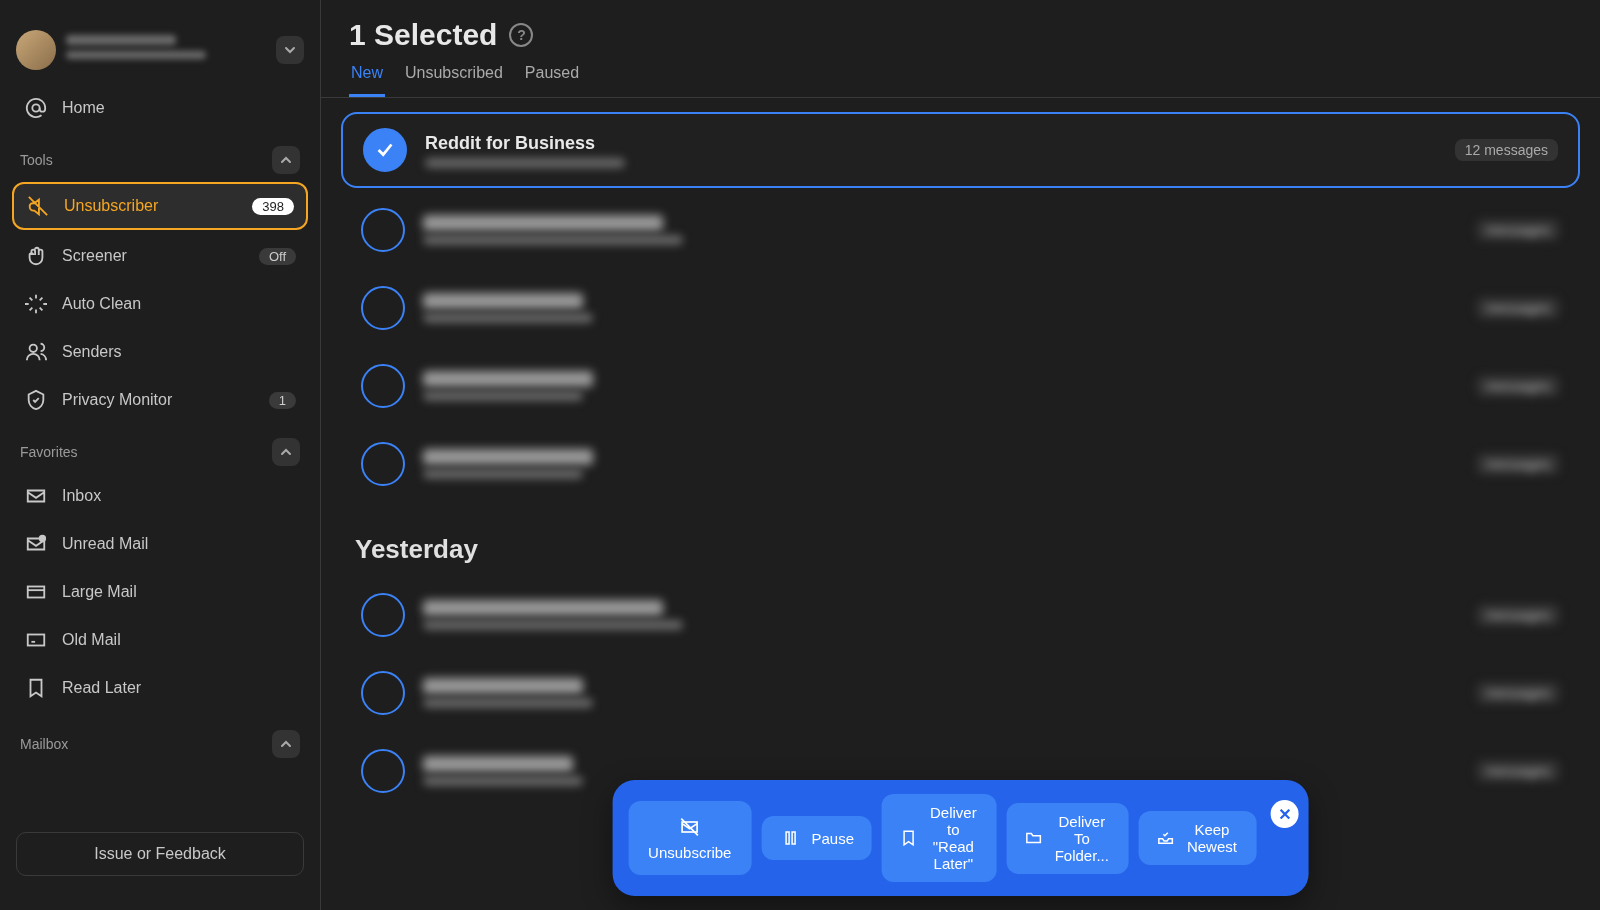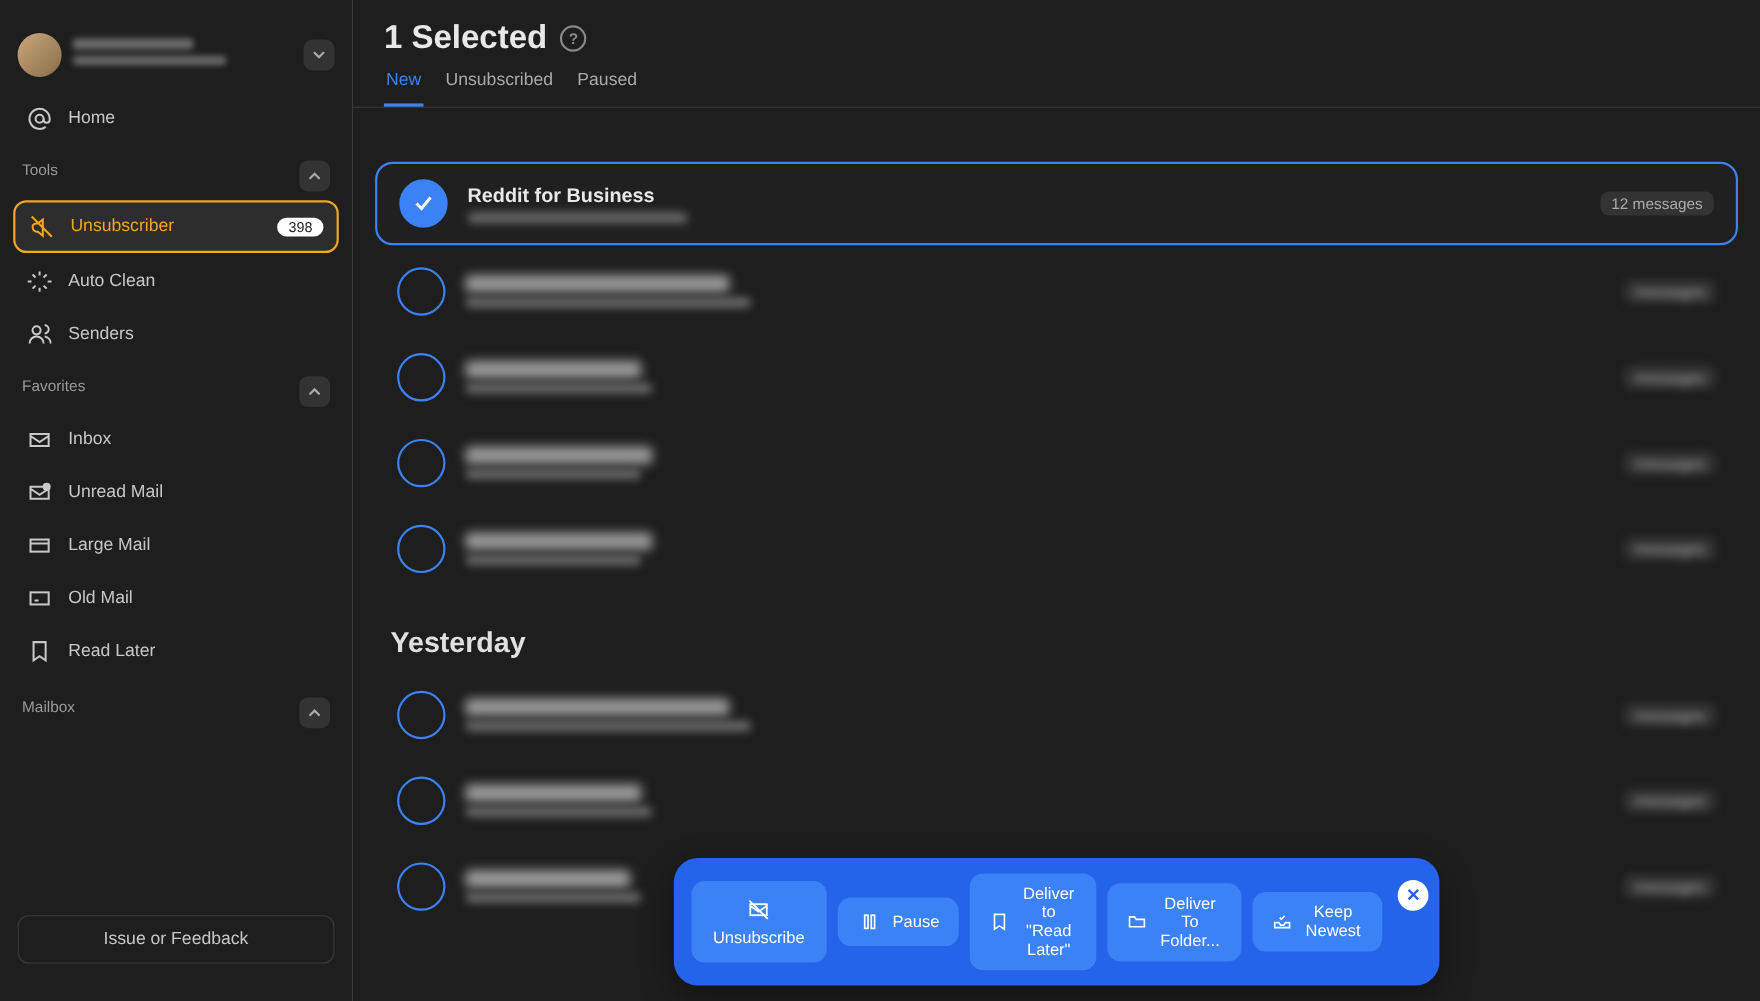--- a/index.html
+++ b/index.html
@@ -60,38 +60,38 @@
       font-size: 13px;
     }
     .sb-item.active {
       background: #2d2d2d;
       border: 2px solid #f5a623;
       color: #f5a623;
     }
     .sb-item.active .icon { color: #f5a623; }
     .sb-item.active .badge { background: #ffffff; color: #1e1e1e; }
     .section-hdr {
-      display: flex; 
+      display: flex; align-items: center;
       padding: 14px 12px 6px 12px;
       color: #9a9a9a;
       font-size: 14px;
       gap: 17px;
     }
     .section-hdr .label { flex: 1; }
     .feedback-btn {
       margin: auto 8px 8px 8px;
       border: 1px solid #3a3a3a;
       border-radius: 10px;
       text-align: center;
       padding: 12px;
       color: #c8c8c8;
       cursor: pointer;
     }
     
-    .main { flex: 1; display: flex; flex-direction: column; gap: 35px; }
+    .main { flex: 1; display: flex; flex-direction: column; }
     .header {
       padding: 18px 28px 0 28px;
       border-bottom: 1px solid #3a3a3a;
     }
     .header-top { display: flex; align-items: center; margin-bottom: 12px; }
     .header-title { font-size: 30px; font-weight: 700; color: #e8e8e8; margin-right: 12px; }
     .help-circle {
       width: 24px; height: 24px; border-radius: 50%;
       border: 2px solid #888; color: #888;
       display:flex; align-items:center; justify-content:center;
@@ -221,40 +221,59 @@
   <div class="sb-item active">
     <span class="icon">
         <svg width="22" height="22" viewBox="0 0 24 24" fill="none" stroke="currentColor" stroke-width="2">
           <path d="M3 11v2a4 4 0 004 4h1l5 4V5l-5 4H7a4 4 0 00-4 2zM2 2l20 20"></path>
         </svg>
       </span>
     <span class="label">Unsubscriber</span>
     <span class="badge">398</span>
   </div>
 
+  <div class="sb-item">
+    <span class="icon">
+        <svg width="22" height="22" viewBox="0 0 24 24" fill="none" stroke="currentColor" stroke-width="2">
+          <path d="M7 11V7a2 2 0 114 0v4m0-6a2 2 0 114 0v6m0-4a2 2 0 114 0v7a7 7 0 01-14 0v-3a2 2 0 114 0"></path>
+        </svg>
+      </span>
+    <span class="label">Screener</span>
+    <span class="badge">Off</span>
+  </div>
 
   <div class="sb-item">
     <span class="icon">
         <svg width="22" height="22" viewBox="0 0 24 24" fill="none" stroke="currentColor" stroke-width="2">
           <path d="M12 2v4M12 18v4M4 12H0M24 12h-4M5 5l3 3M16 16l3 3M5 19l3-3M16 8l3-3"></path>
         </svg>
       </span>
     <span class="label">Auto Clean</span>
   </div>
 
   <div class="sb-item">
     <span class="icon">
         <svg width="22" height="22" viewBox="0 0 24 24" fill="none" stroke="currentColor" stroke-width="2">
           <circle cx="9" cy="8" r="4"></circle>
           <path d="M2 21a7 7 0 0114 0M17 3a4 4 0 010 8M23 21a7 7 0 00-6-7"></path>
         </svg>
       </span>
     <span class="label">Senders</span>
   </div>
 
+  <div class="sb-item">
+    <span class="icon">
+        <svg width="22" height="22" viewBox="0 0 24 24" fill="none" stroke="currentColor" stroke-width="2">
+          <path d="M12 2l8 4v6c0 5-3.5 9-8 10-4.5-1-8-5-8-10V6l8-4z"></path>
+          <path d="M9 12l2 2 4-4"></path>
+        </svg>
+      </span>
+    <span class="label">Privacy Monitor</span>
+    <span class="badge">1</span>
+  </div>
 
   <div class="section-hdr">
     <span class="label">Favorites</span>
     <div class="chev-btn">
       <svg width="12" height="12" viewBox="0 0 12 12" fill="none">
           <path d="M2 8l4-4 4 4" stroke="currentColor" stroke-width="2" stroke-linecap="round"></path>
         </svg>
     </div>
   </div>
 

